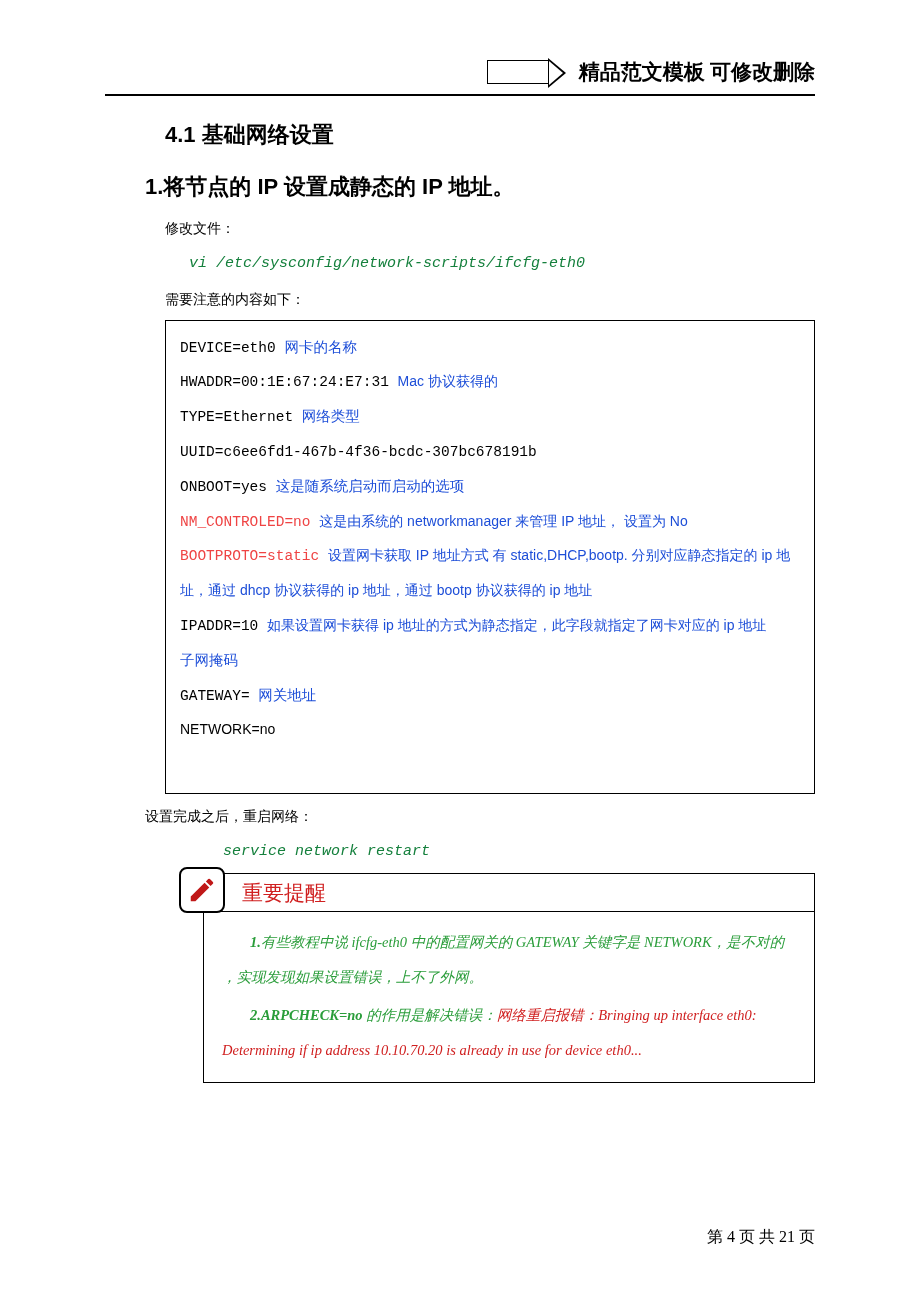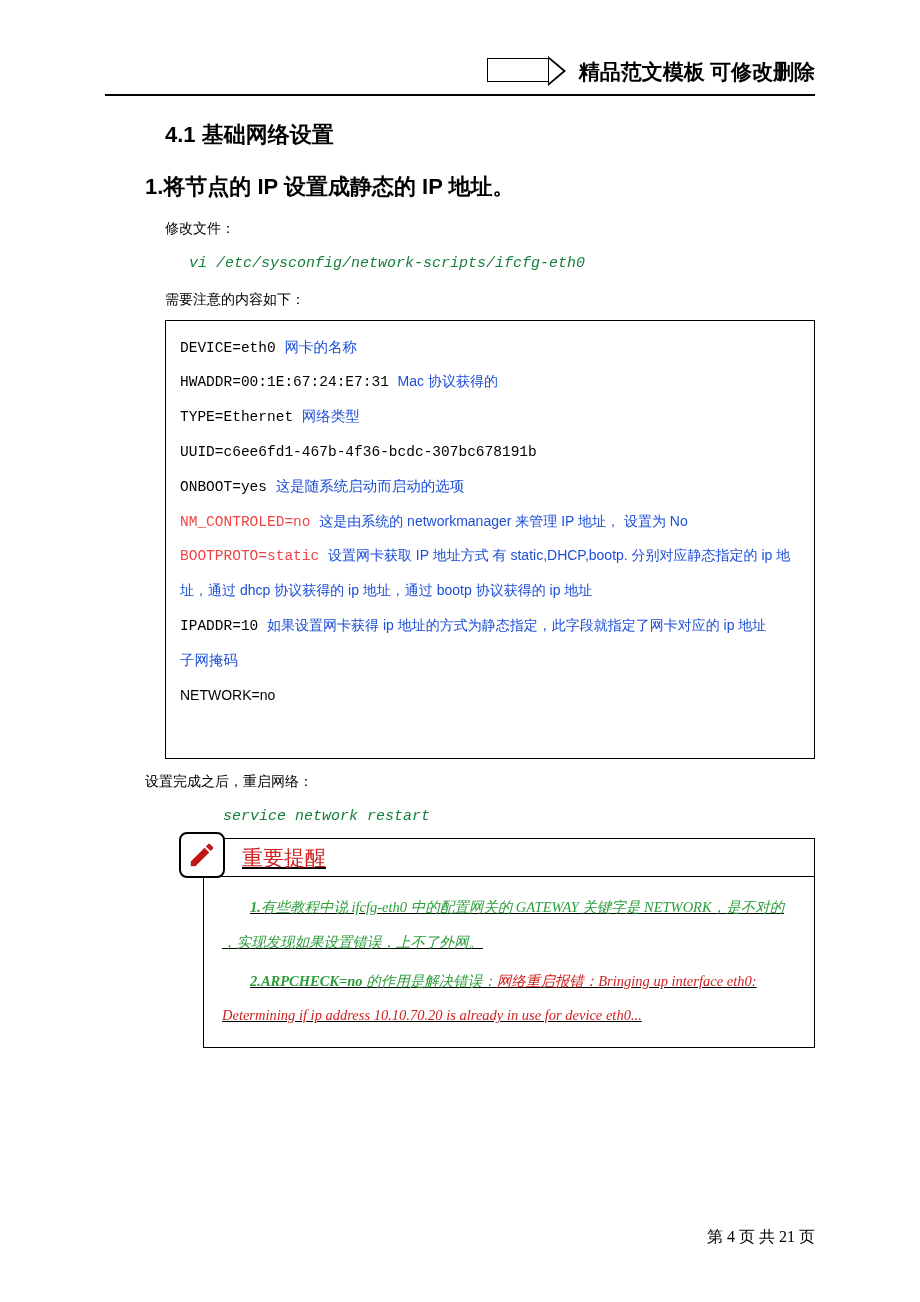--- a/index.html
+++ b/index.html
@@ -10,21 +10,21 @@
     font-family: "SimSun", "宋体", serif;
     color: #000;
     position: relative;
     overflow: hidden;
   }
   .header {
     position: absolute;
     top: 58px;
     right: 105px;
     display: flex;
-    align-items: flex-start;
+    align-items: center;
     gap: 8px;
   }
   .arrow-box {
     width: 62px;
     height: 24px;
     border: 1.5px solid #000;
     position: relative;
   }
   .arrow-head {
     position: absolute;
@@ -101,21 +101,20 @@
     margin-bottom: 8px;
   }
   .c-black { color: #000; }
   .c-green { color: #1d4ed8; }
   .c-red { color: #ef4444; font-family: "Courier New", monospace; }
   .sans { font-family: "Tahoma", "SimHei", sans-serif; font-size: 14px; }
   .notice-block {
     position: relative;
     margin-top: 2px;
     margin-left: 18px;
-    text-decoration: underline;
   }
   .pencil-icon {
     position: absolute;
     left: -4px;
     top: -6px;
     width: 46px;
     height: 46px;
     background: #fff;
     border: 2px solid #000;
     border-radius: 8px;
@@ -194,20 +193,21 @@
   <div class="code-box">
     <div><span class="c-black">DEVICE=eth0  </span><span class="c-green">网卡的名称</span></div>
     <div><span class="c-black">HWADDR=00:1E:67:24:E7:31   </span><span class="c-green sans">Mac 协议获得的</span></div>
     <div><span class="c-black">TYPE=Ethernet  </span><span class="c-green">网络类型</span></div>
     <div><span class="c-black">UUID=c6ee6fd1-467b-4f36-bcdc-307bc678191b</span></div>
     <div><span class="c-black">ONBOOT=yes     </span><span class="c-green">这是随系统启动而启动的选项</span></div>
     <div><span class="c-red">NM_CONTROLED=no </span><span class="c-green sans">这是由系统的 networkmanager 来管理 IP 地址，  设置为 No</span></div>
     <div><span class="c-red">BOOTPROTO=static  </span><span class="c-green sans">设置网卡获取 IP 地址方式  有 static,DHCP,bootp.  分别对应静态指定的 ip 地址，通过 dhcp 协议获得的 ip 地址，通过 bootp 协议获得的 ip 地址</span></div>
     <div><span class="c-black">IPADDR=10  </span><span class="c-green sans">如果设置网卡获得 ip 地址的方式为静态指定，此字段就指定了网卡对应的 ip 地址</span></div>
     <div><span class="c-green">  子网掩码</span></div>
+    <div><span class="c-black">GATEWAY=  </span><span class="c-green">网关地址</span></div>
     <div><span class="sans" style="font-family:Tahoma,sans-serif;font-style:normal">NETWORK=no</span></div>
     <div>&nbsp;</div>
   </div>
 
   <div class="para" style="margin-left:-20px">设置完成之后，重启网络：</div>
 
   <div class="cmd" style="margin-left:58px">service network restart</div>
 
   <div class="notice-block">
     <div class="pencil-icon">

